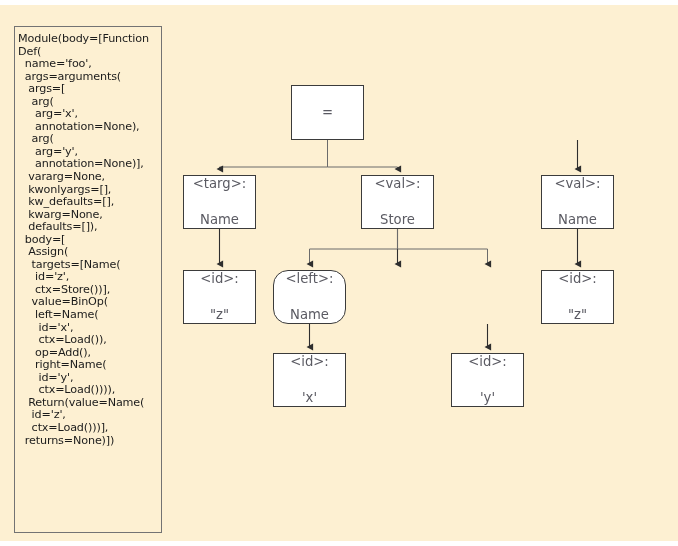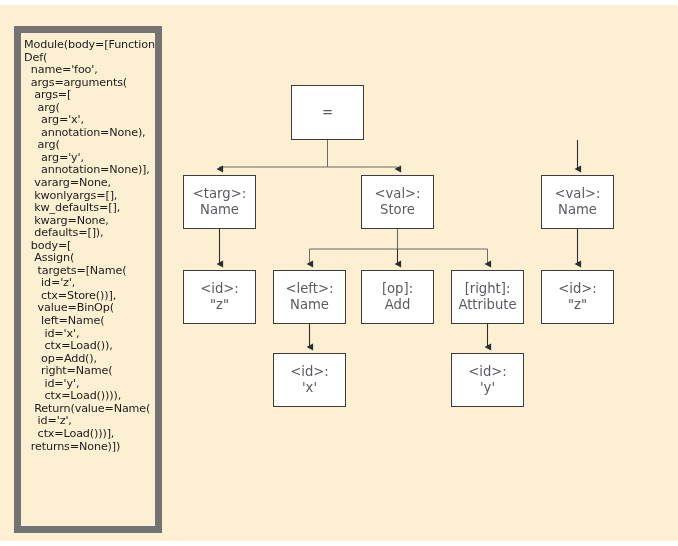--- a/index.html
+++ b/index.html
@@ -22,21 +22,21 @@
     background: #fdf0d2;
   }
   
   #code-box {
     position: absolute;
     left: 14px;
     top: 21px;
     width: 148px;
     height: 507px;
     box-sizing: border-box;
-    border: 7px solid #737373;
+    border: 1px solid #737373;
     background: #fdf0d2;
     overflow: hidden;
   }
   #code-text {
     margin: 0;
     padding: 6px 2px 0 3px;
     font-family: "DejaVu Sans", sans-serif;
     font-size: 11.2px;
     line-height: 12.55px;
     color: #1b1b1b;
@@ -60,21 +60,21 @@
     pointer-events: none;
   }
   .node {
     position: absolute;
     box-sizing: border-box;
     background: #ffffff;
     border: 1px solid #3b3b3b;
     display: flex;
     flex-direction: column;
     align-items: center;
-    justify-content: center;
+    justify-content: space-between;
     color: #5a5a62;
     font-family: "DejaVu Sans", sans-serif;
     font-size: 13.2px;
     line-height: 16px;
     white-space: nowrap;
   }
   .node .l1 { display: block; }
   .node .l2 { display: block; }
   .node.single { justify-content: center; }
 </style>
@@ -162,34 +162,26 @@
     <div class="node" style="left:541px; top:170px; width:73px; height:54px;">
       <span class="l1">&lt;val&gt;:</span>
       <span class="l2">Name</span>
     </div>
 
     <div class="node" style="left:183px; top:265px; width:73px; height:54px;">
       <span class="l1">&lt;id&gt;:</span>
       <span class="l2">"z"</span>
     </div>
 
-    <div class="node" style="left:273px; top:265px; width:73px; height:54px;">
+    <div class="node" style="left:273px; top:265px; width:73px; height:54px;border-radius:15px;">
       <span class="l1">&lt;left&gt;:</span>
       <span class="l2">Name</span>
     </div>
 
-    <div class="node" style="left:361px; top:265px; width:73px; height:54px;">
-      <span class="l1">[op]:</span>
-      <span class="l2">Add</span>
-    </div>
 
-    <div class="node" style="left:451px; top:265px; width:73px; height:54px;">
-      <span class="l1">[right]:</span>
-      <span class="l2">Attribute</span>
-    </div>
 
     <div class="node" style="left:541px; top:265px; width:73px; height:54px;">
       <span class="l1">&lt;id&gt;:</span>
       <span class="l2">"z"</span>
     </div>
 
     <div class="node" style="left:273px; top:348px; width:73px; height:54px;">
       <span class="l1">&lt;id&gt;:</span>
       <span class="l2">'x'</span>
     </div>

